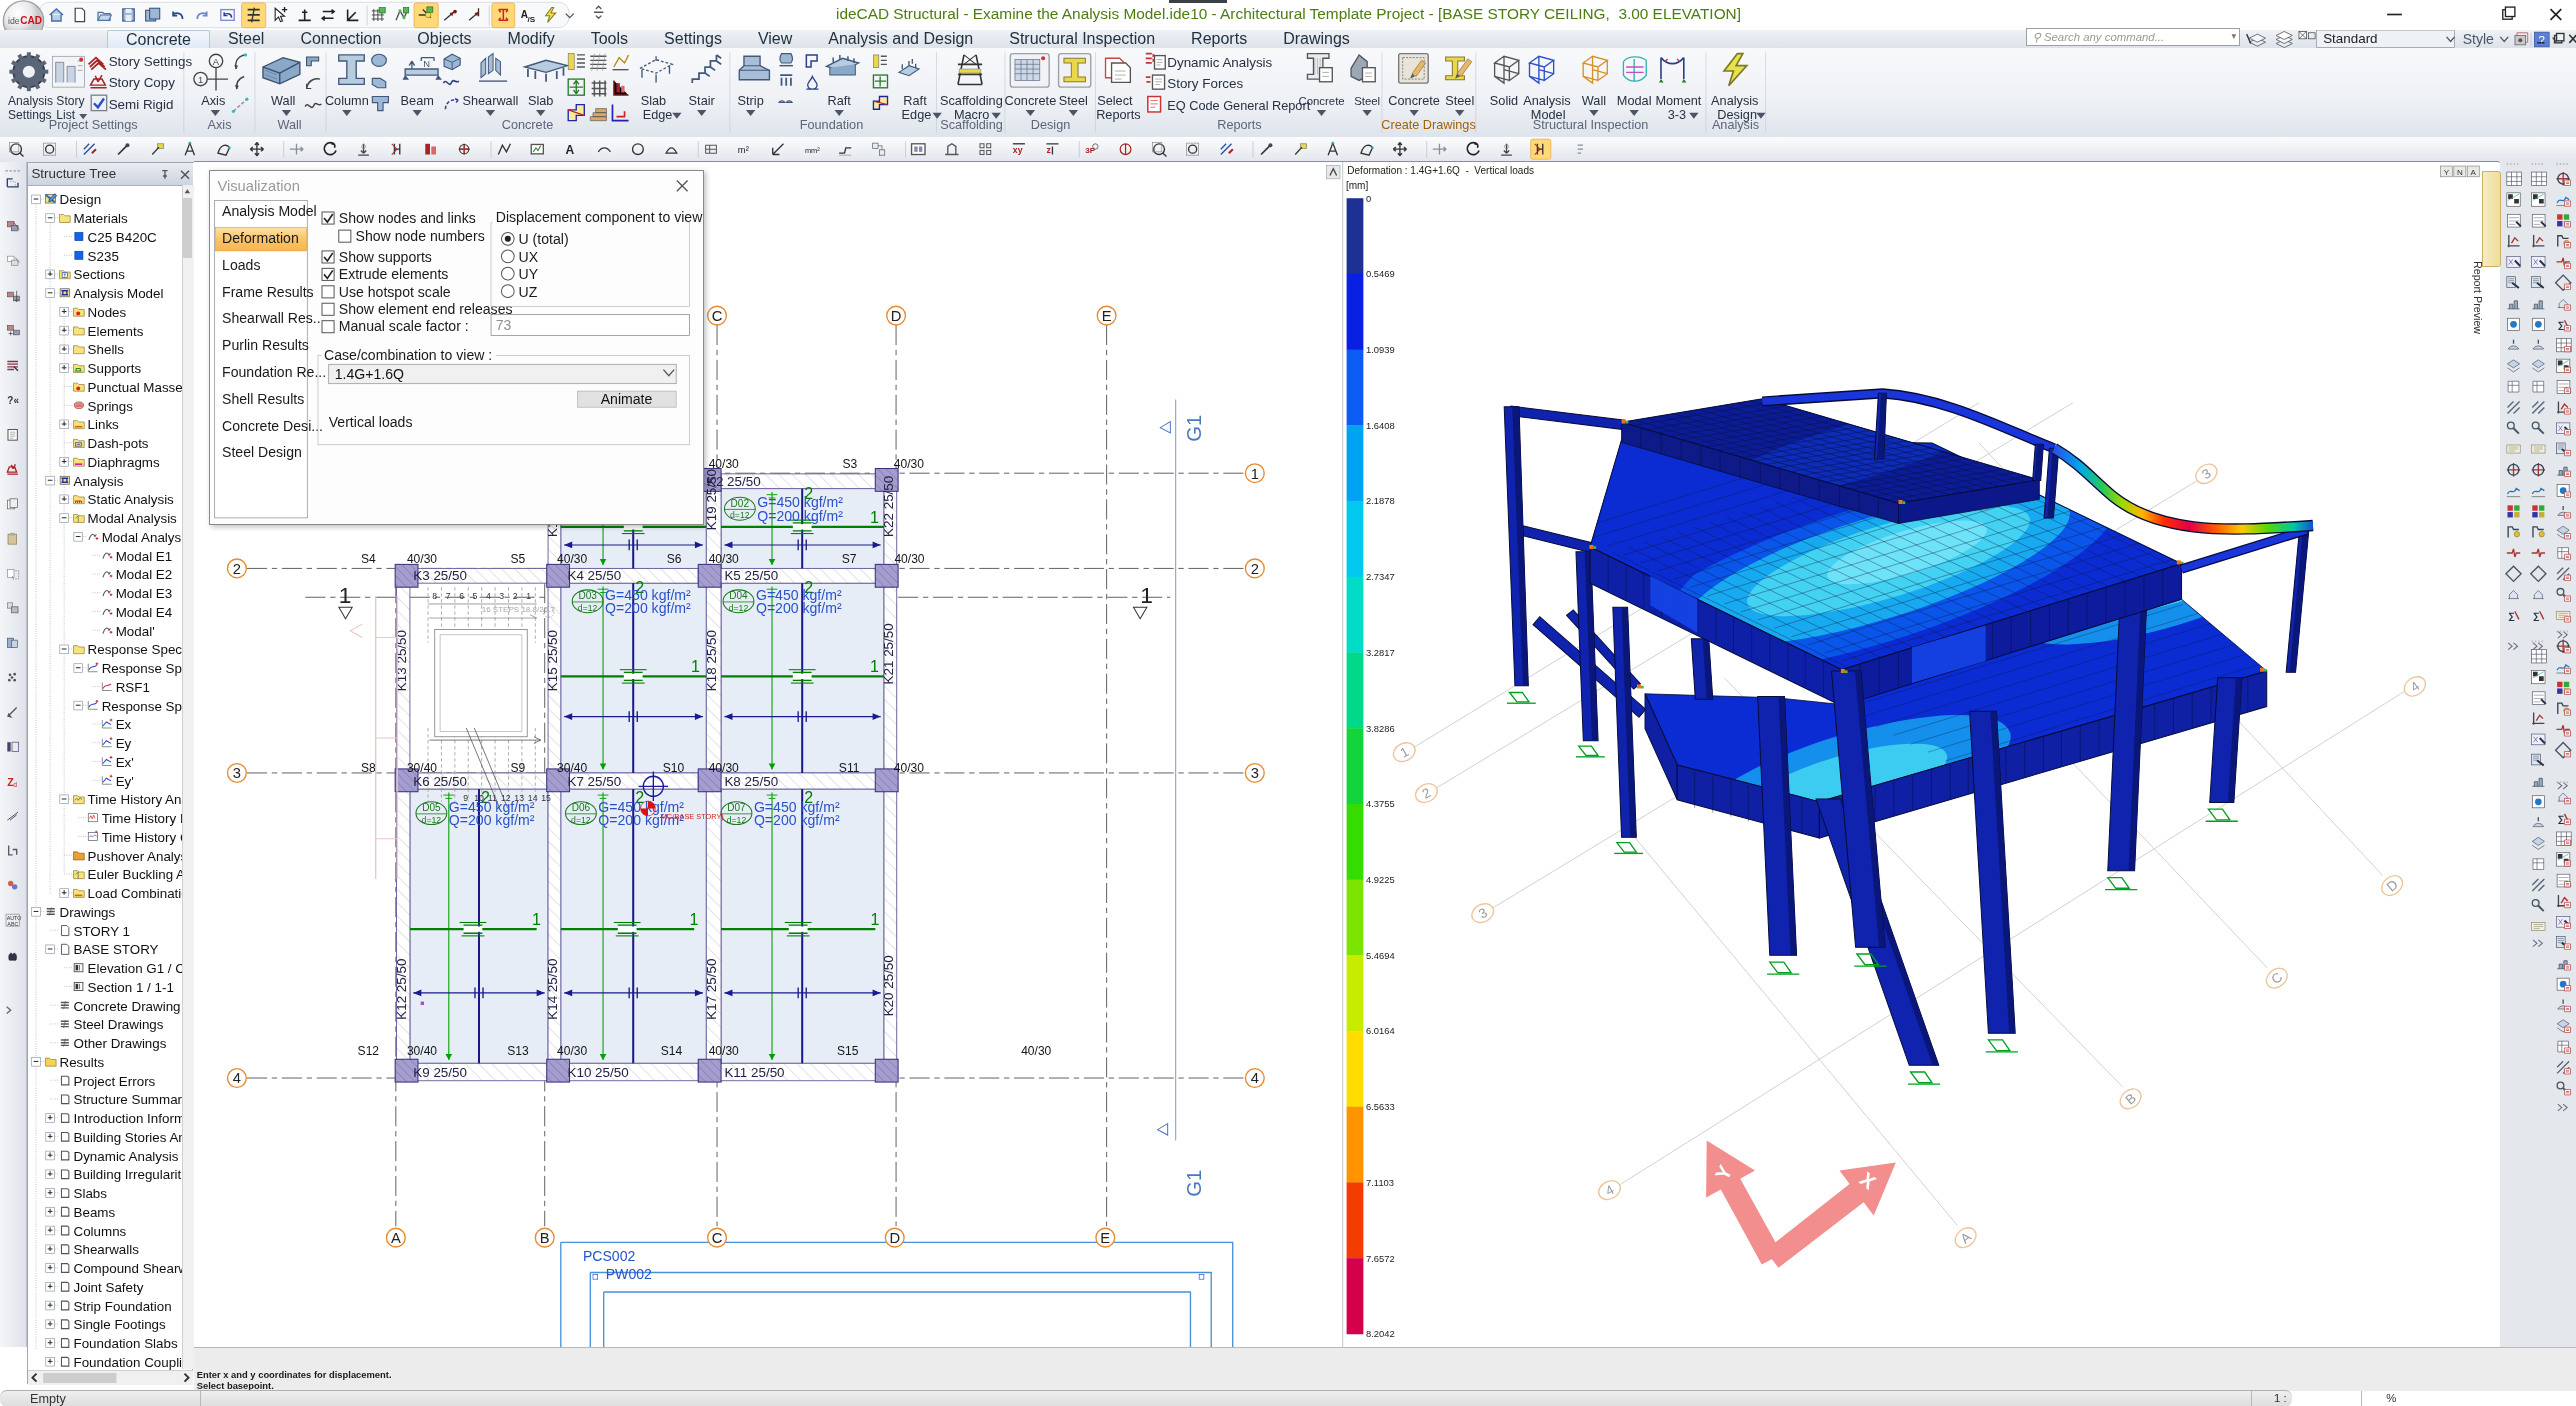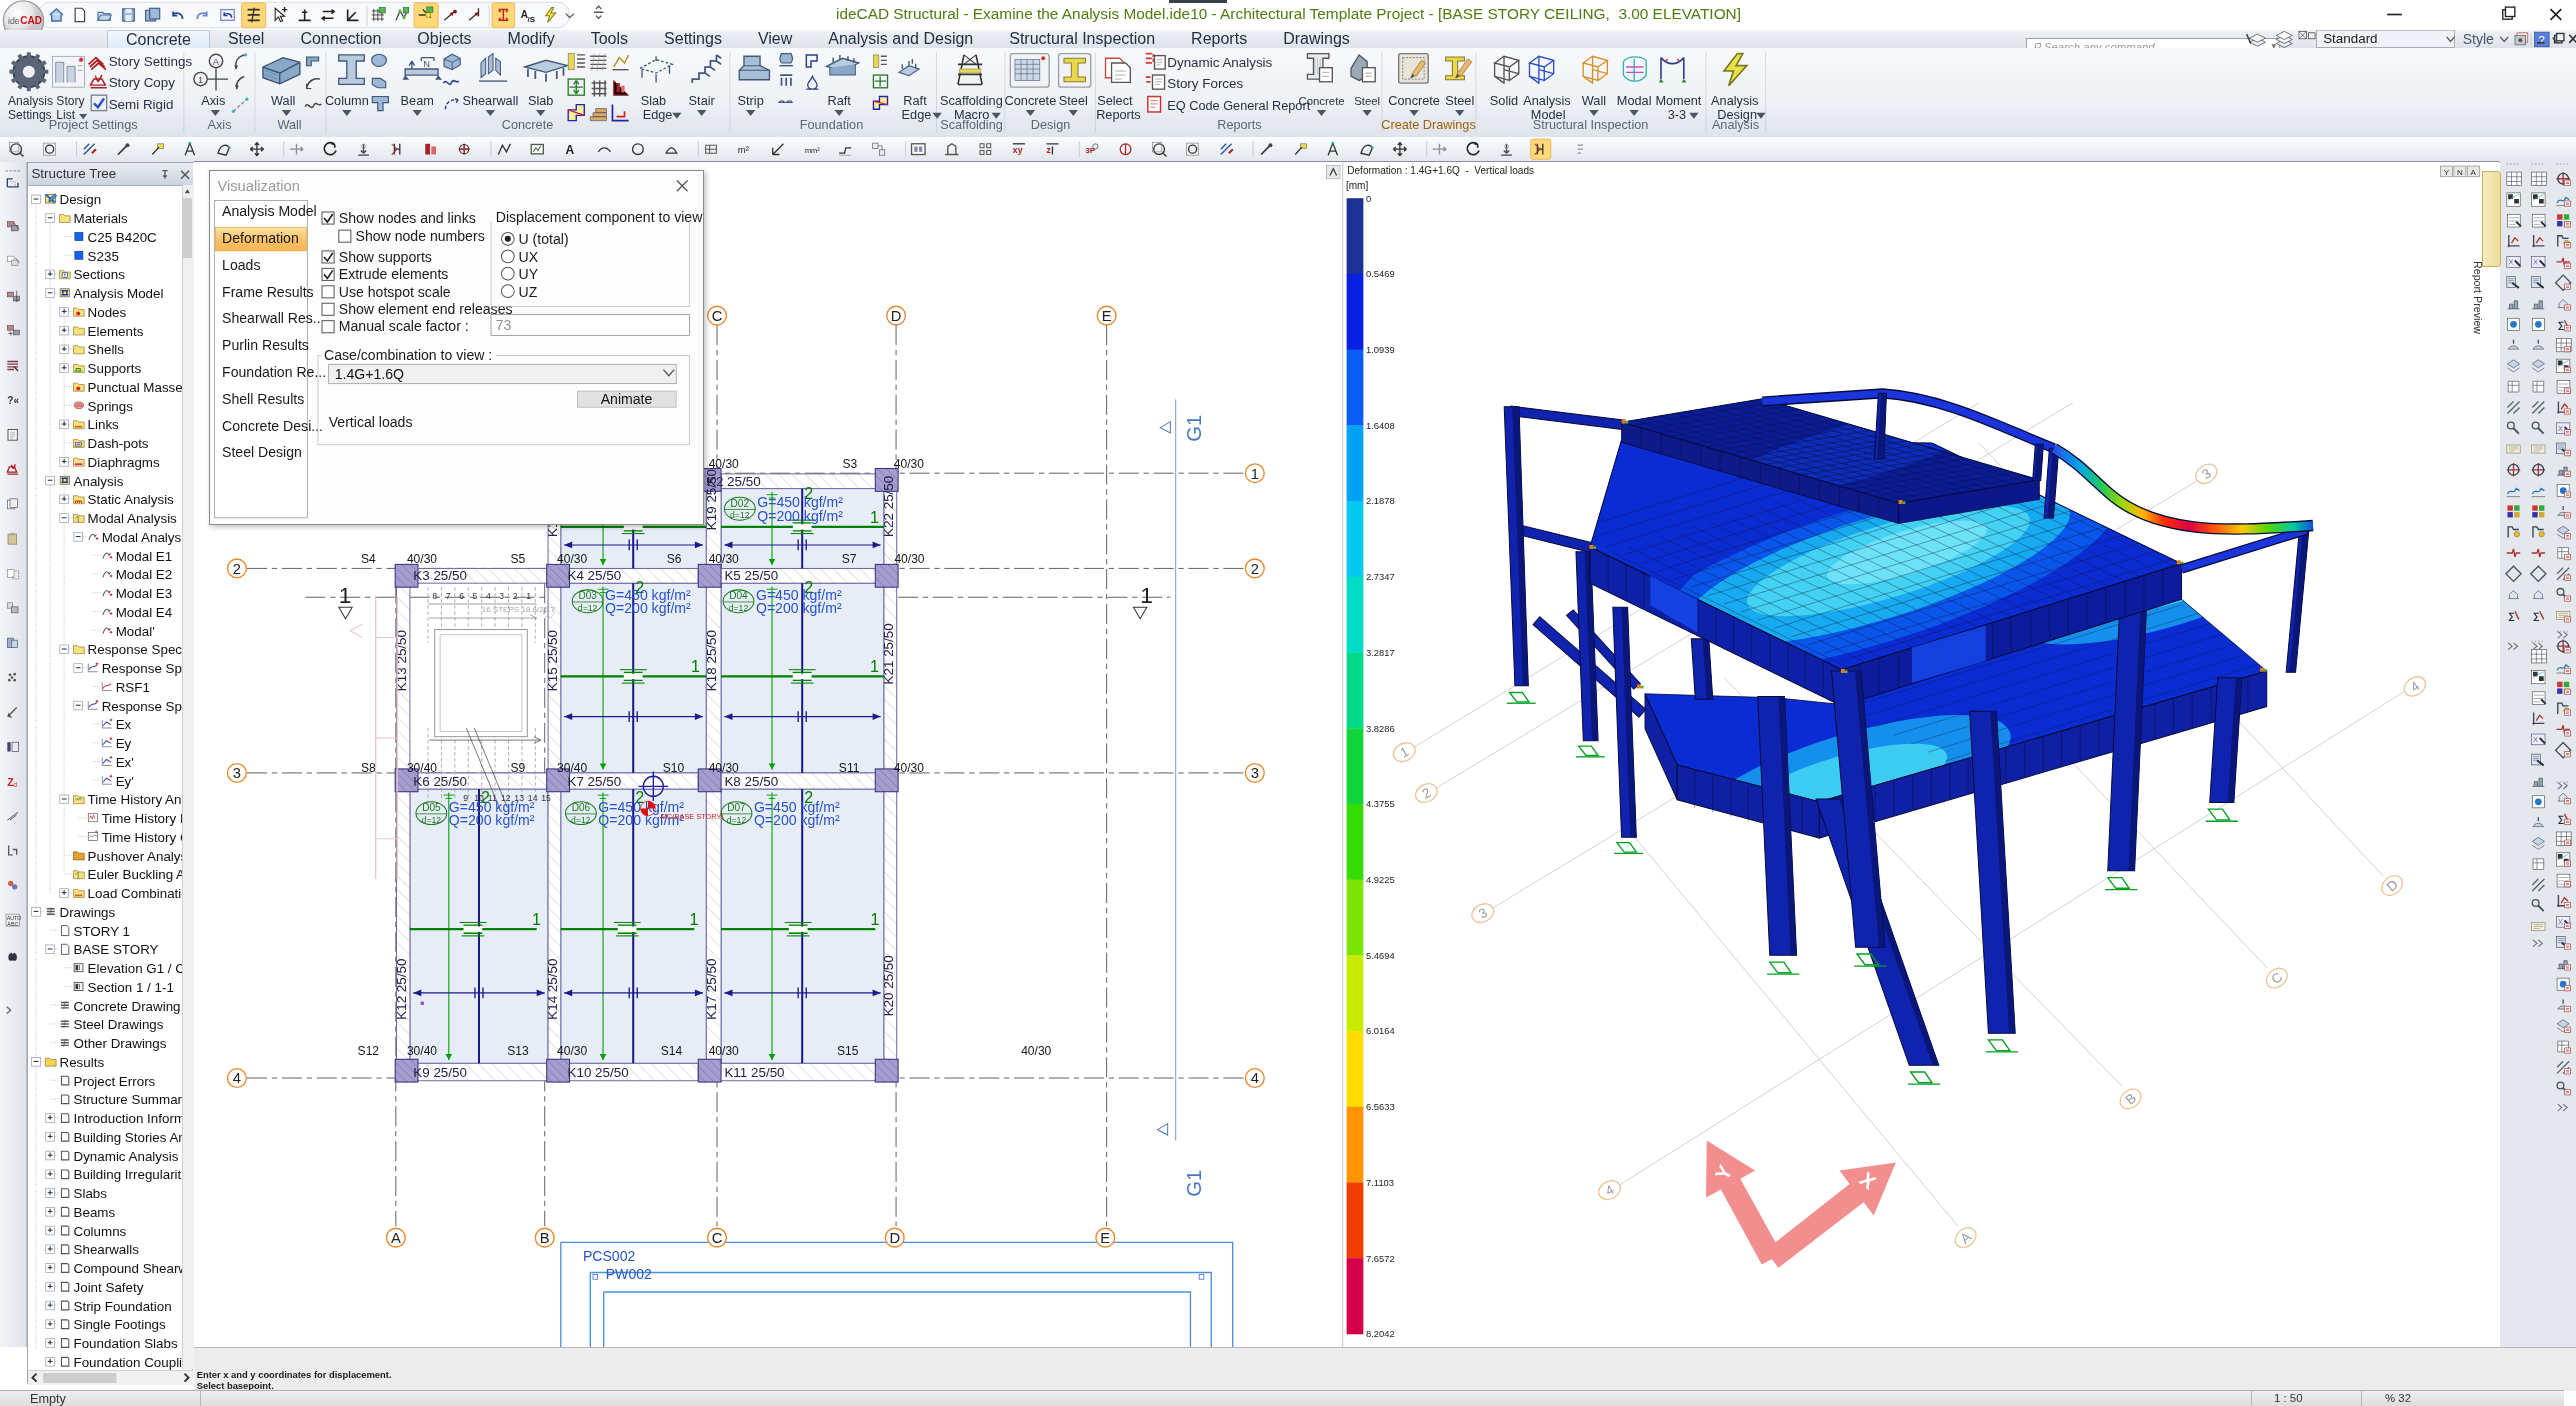--- a/index.html
+++ b/index.html
@@ -113,21 +113,21 @@
       <text x="12" y="22" font-size="12" font-weight="bold" fill="#222">/S</text>
     </g>
     <g transform="translate(808,10)">
       <path d="M14 1 L5 13 H11 L8 23 L20 9 H13 L17 1 Z" fill="#f2e24a" stroke="#8a7a1a" stroke-width="1.5"></path>
     </g>
     <path d="M843 20 L849 26 L855 20" fill="none" stroke="#555" stroke-width="2"></path>
     <path d="M885 18 H899 M888 23 L892 27 L896 23 M888 13 L892 9 L896 13" stroke="#555" stroke-width="2" fill="none"></path>
   </svg>
 <div class="abs" style="left:0;top:29.5px;width:2576px;height:19px;background:linear-gradient(#eef1f5,#dde2ea);border-bottom:0.7px solid #c9ced8;"></div>
 <div class="abs" style="left:107px;top:29.5px;height:19px;white-space:nowrap;"><span class="tab tabsel">Concrete</span><span class="tab">Steel</span><span class="tab">Connection</span><span class="tab">Objects</span><span class="tab">Modify</span><span class="tab">Tools</span><span class="tab">Settings</span><span class="tab">View</span><span class="tab">Analysis and Design</span><span class="tab">Structural Inspection</span><span class="tab">Reports</span><span class="tab">Drawings</span></div>
-<div class="abs" style="left:2026px;top:38px;width:212px;height:16px;background:#fff;border:0.7px solid #9aa0aa;padding-left:40px;">
+<div class="abs" style="left:2026px;top:28px;width:212px;height:16px;background:#fff;border:0.7px solid #9aa0aa;">
 <span style="position:absolute;left:5.4px;top:0.7px;color:#999;font-size:11.4px;font-style:italic;">⚲ Search any command...</span>
 <span style="position:absolute;right:2.7px;top:0.7px;color:#777;font-size:9.4px;">▾</span>
   </div>
 <svg class="abs" style="left:2244px;top:29.5px;" width="332" height="19" viewBox="0 0 495 28">
     <g stroke="#333" fill="#e8edf4">
       <path d="M8 18 L20 12 L32 18 L20 24 Z"></path>
       <path d="M8 12 L20 6 L32 12 L20 18 Z" fill="#f5f8fb"></path>
       <path d="M4 6 L10 20" stroke-width="2"></path>
     </g>
     <g stroke="#333" fill="#e8edf4" transform="translate(40,0)">
@@ -2421,21 +2421,21 @@
       <circle cx="8" cy="8" r="5" fill="none" stroke="#456" stroke-width="2"></circle>
       <path d="M12 12 l8 8" stroke="#456" stroke-width="3"></path>
     </g>
     <path d="M96 1383 h9 v8 h-9 Z" fill="#fff" stroke="#a33"></path>
     <path d="M98 1386 h5 M98 1388 h5" stroke="#a33"></path>
     <path d="M86 1405 l6 5 l-6 5 M94 1405 l6 5 l-6 5" fill="none" stroke="#667" stroke-width="1.5"></path>
   </svg>
 <div class="abs" style="left:194px;top:1347px;width:2382px;height:43px;background:#ececec;border-top:0.7px solid #b8b8b8;">
 <div class="cmdtxt" style="position:absolute;left:2.7px;top:2px;margin-top:20px;">Enter x and y coordinates for displacement.<br>Select basepoint.<br>*Cancel*<br>Command :</div>
   </div>
-<div class="abs" style="left:0;top:1390px;width:2564px;height:16px;background:linear-gradient(#efefef,#dcdcdc);border-top:0.7px solid #b0b0b0;">
+<div class="abs" style="left:0;top:1390px;width:2292px;height:16px;background:linear-gradient(#efefef,#dcdcdc);border-top:0.7px solid #b0b0b0;border-radius:7px;">
 <div class="abs" style="left:30px;top:0.7px;font-size:12.7px;color:#333;">Empty</div>
 <div class="abs" style="left:200px;top:0;width:0.7px;height:16px;background:#b8b8b8;"></div>
 <div class="abs" style="left:2170px;top:12px;font-size:13px;color:#333;text-align:center;">kgf / m</div>
 <div class="abs" style="left:2251px;top:0;width:0.7px;height:16px;background:#b8b8b8;"></div>
 <div class="abs" style="left:2274px;top:1.3px;font-size:11.4px;color:#333;">1 : 50</div>
 <div class="abs" style="left:2361px;top:0;width:0.7px;height:16px;background:#b8b8b8;"></div>
 <div class="abs" style="left:2385px;top:1.3px;font-size:11.4px;color:#333;text-align:center;">% 32</div>
   </div>
 
 </body></html>

